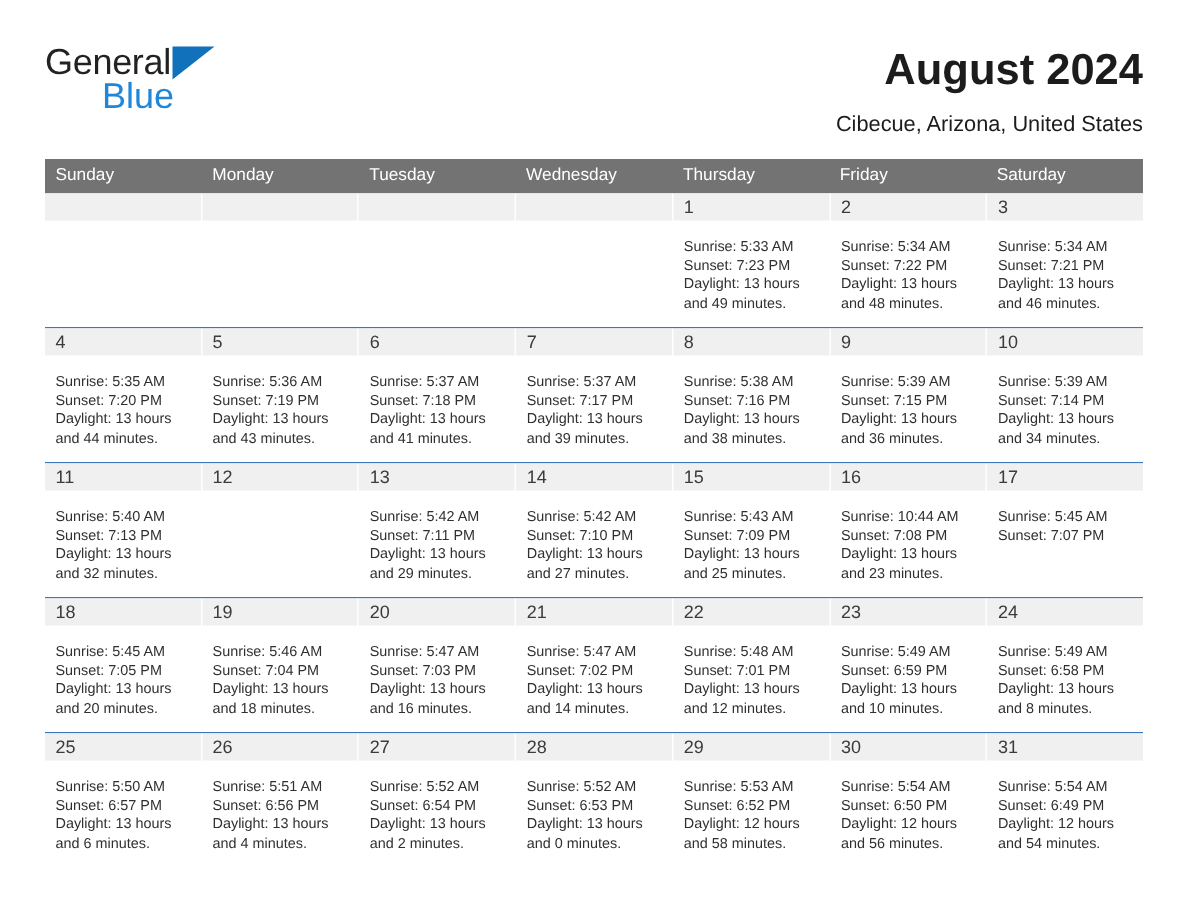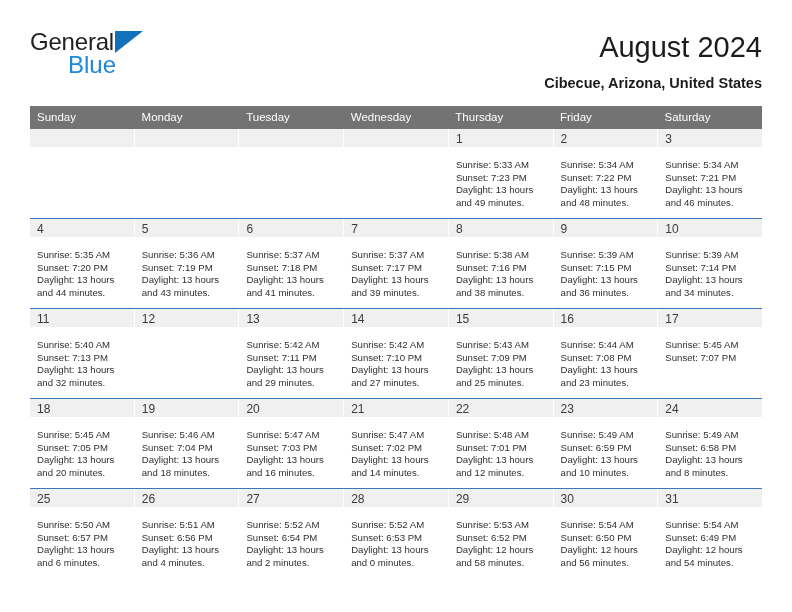--- a/index.html
+++ b/index.html
@@ -59,28 +59,28 @@
     margin-top: -2px;
     font-weight: 400;
   }
   .titles {
     text-align: right;
     padding-top: 2px;
   }
   .cal-title {
     font-size: 29px;
     color: #1c1c1c;
-    font-weight: 400;
+    font-weight: 700;
     line-height: 34px;
     white-space: nowrap;
   }
   .cal-subtitle {
     font-size: 14.5px;
     color: #1c1c1c;
-    font-weight: 700;
+    font-weight: 400;
     line-height: 20px;
     margin-top: 9px;
     white-space: nowrap;
   }
 
   
   .calendar {
     position: absolute;
     left: 30px;
     top: 106px;
@@ -297,21 +297,21 @@
             <div class="day-num-band"><span class="day-num">15</span></div>
             <div class="day-info">
               <div>Sunrise: 5:43 AM</div>
               <div>Sunset: 7:09 PM</div>
               <div class="wrap2">Daylight: 13 hours and 25 minutes.</div>
             </div>
           </div>
           <div class="day-cell">
             <div class="day-num-band"><span class="day-num">16</span></div>
             <div class="day-info">
-              <div>Sunrise: 5:44 AM</div>
+              <div>Sunrise: 10:44 AM</div>
               <div>Sunset: 7:08 PM</div>
               <div class="wrap2">Daylight: 13 hours and 23 minutes.</div>
             </div>
           </div>
           <div class="day-cell">
             <div class="day-num-band"><span class="day-num">17</span></div>
             <div class="day-info">
               <div>Sunrise: 5:45 AM</div>
               <div>Sunset: 7:07 PM</div>
             </div>

